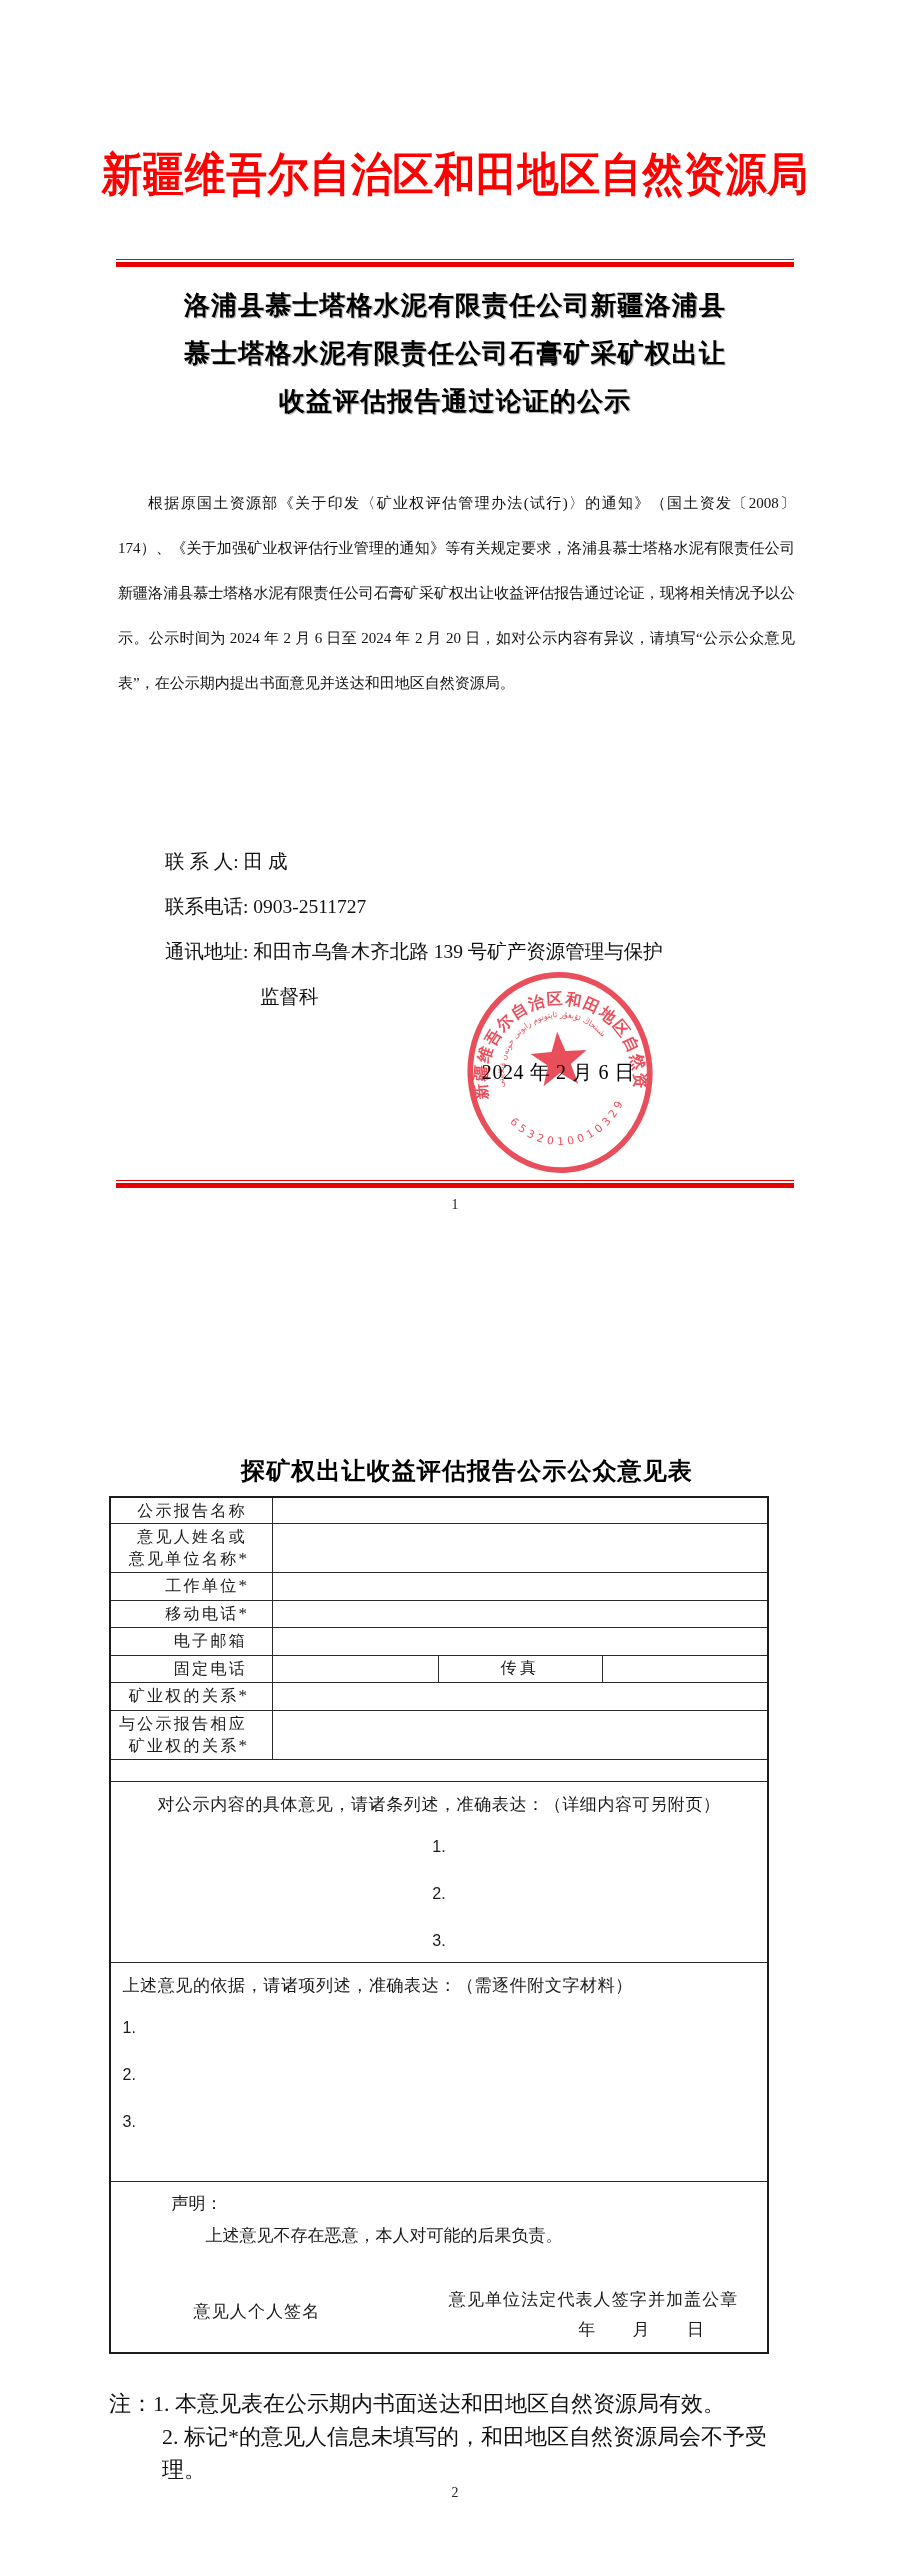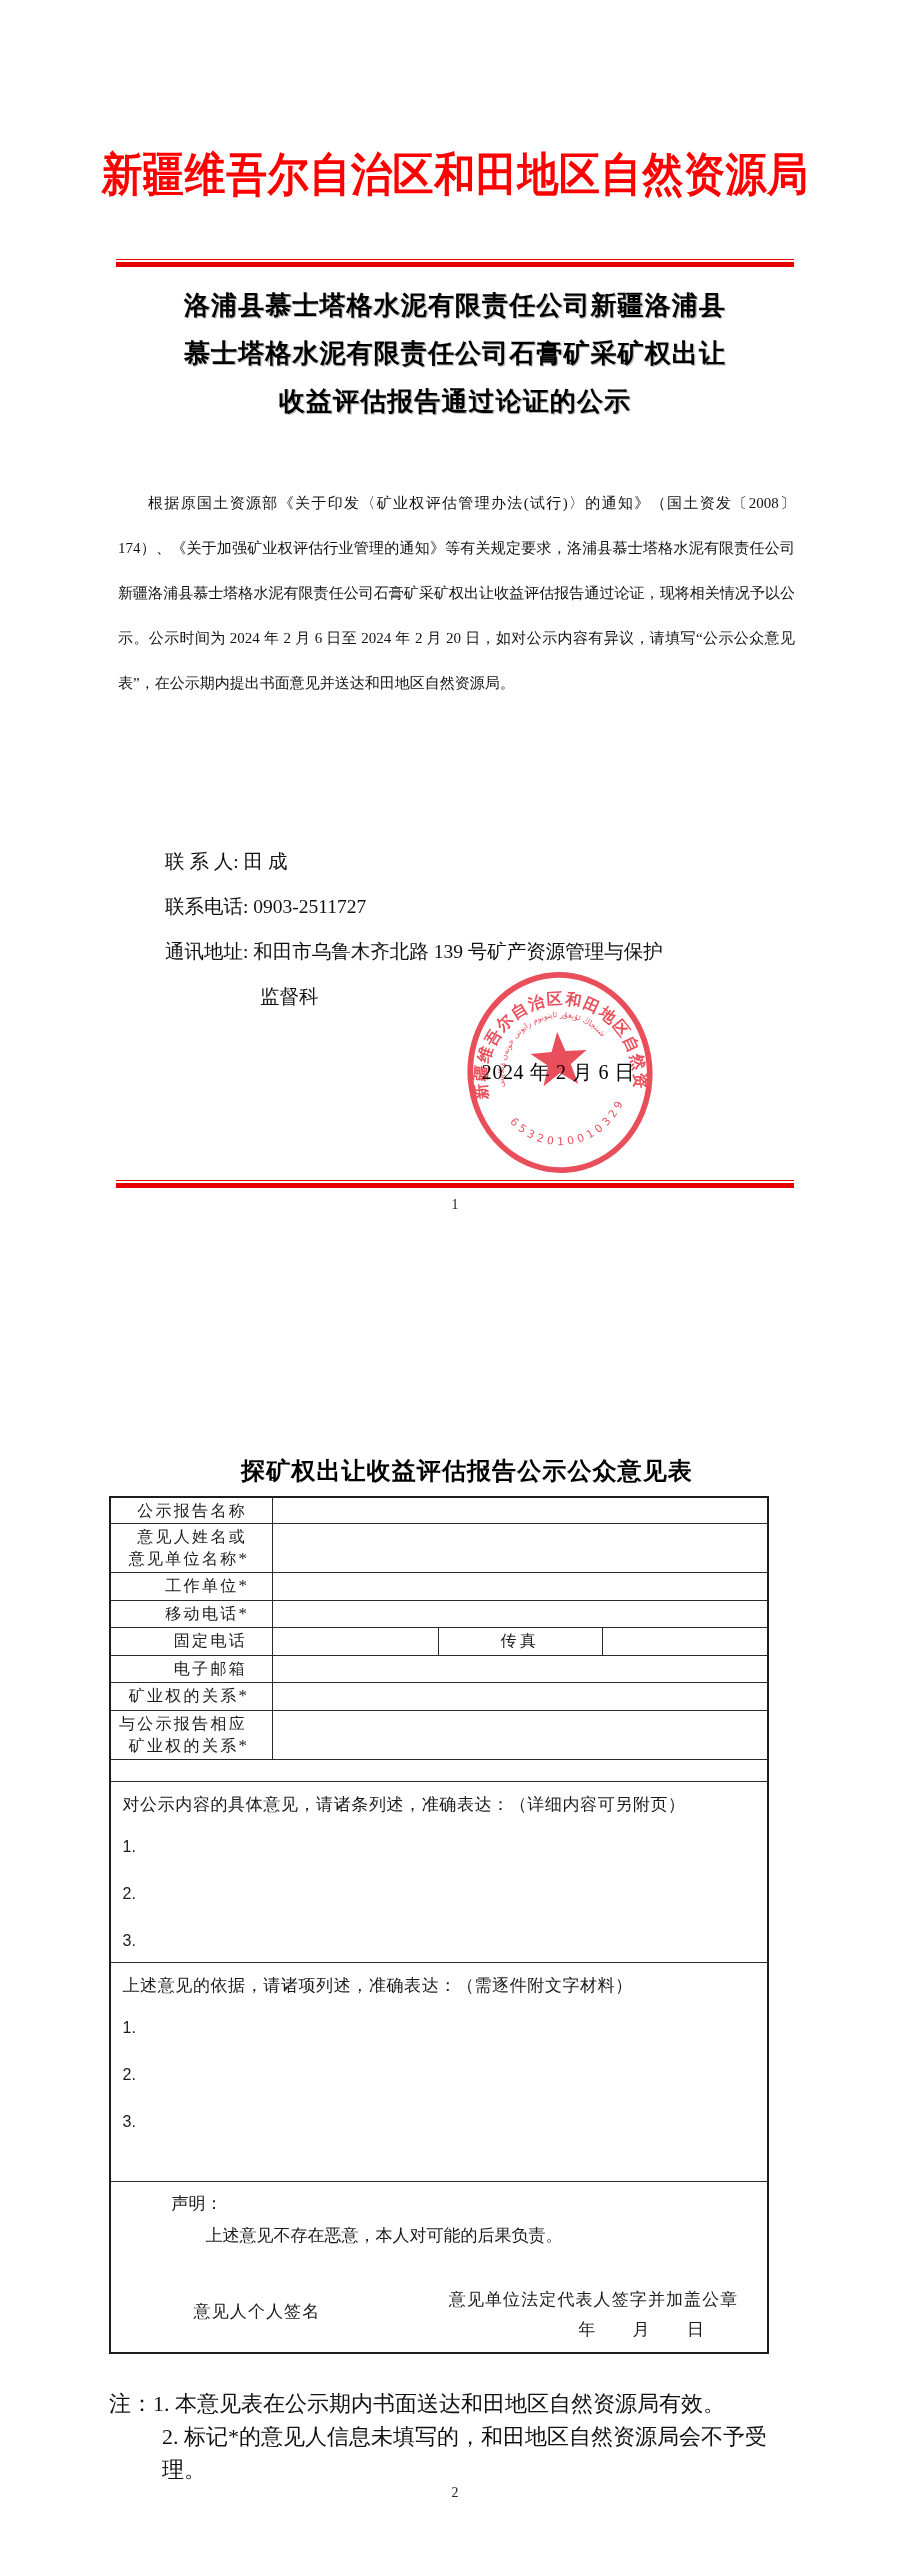--- a/index.html
+++ b/index.html
@@ -66,21 +66,21 @@
   }
   .lline{display:flex;justify-content:flex-end;align-items:center;line-height:22px;white-space:nowrap;}
   .star{letter-spacing:0;font-size:17px;}
   .vcell{flex:1 1 auto;}
   .faxval{flex:1 1 auto;}
   .faxlab{
     width:165px;flex:0 0 165px;border-left:1.1px solid #2a2a2a;border-right:1.1px solid #2a2a2a;
     display:flex;align-items:center;justify-content:center;letter-spacing:3.4px;box-sizing:border-box;
   }
   .h46{height:26px;} .h86{height:49px;} .h48{height:27.5px;} .h38{height:22px;}
-  .hs1{height:181px;} .hs2{height:219px;} .hs3{height:170px;}
+  .hs1{height:181px;text-align:center;} .hs2{height:219px;} .hs3{height:170px;}
   .seccell{
     flex:1 1 auto;padding:5.7px 11.5px;font-size:17px;box-sizing:border-box;
   }
   .sec-header{line-height:36px;letter-spacing:0.6px;}
   .sec-item{line-height:47px;font-family:"Liberation Sans","DejaVu Sans",sans-serif;font-size:16px;}
   .declcell{position:relative;flex:1 1 auto;padding:6.9px 12.6px;font-size:17px;box-sizing:border-box;}
   .decl-title{line-height:32px;}
   .decl-body{line-height:32px;text-indent:2em;}
   .sign-row{display:flex;margin-top:36px;}
   .sign-left{margin-left:22px;letter-spacing:1.1px;margin-top:12px;}
@@ -178,37 +178,37 @@
           <span>移动电话</span>
           <span class="star">*</span>
         </div>
     </div>
     <div class="vcell"></div>
   </div>
 
   <div class="trow h48">
     <div class="lcell">
       <div class="lline">
+          <span>电子邮箱</span>
+        </div>
+    </div>
+    <div class="vcell"></div>
+  </div>
+
+  <div class="trow h48">
+    <div class="lcell">
+      <div class="lline">
           <span>固定电话</span>
         </div>
     </div>
     <div class="faxval"></div>
     <div class="faxlab">
         <span>传真</span>
       </div>
     <div class="faxval"></div>
-  </div>
-
-  <div class="trow h48">
-    <div class="lcell">
-      <div class="lline">
-          <span>电子邮箱</span>
-        </div>
-    </div>
-    <div class="vcell"></div>
   </div>
 
   <div class="trow h48">
     <div class="lcell">
       <div class="lline">
           <span>矿业权的关系</span>
           <span class="star">*</span>
         </div>
     </div>
     <div class="vcell"></div>

